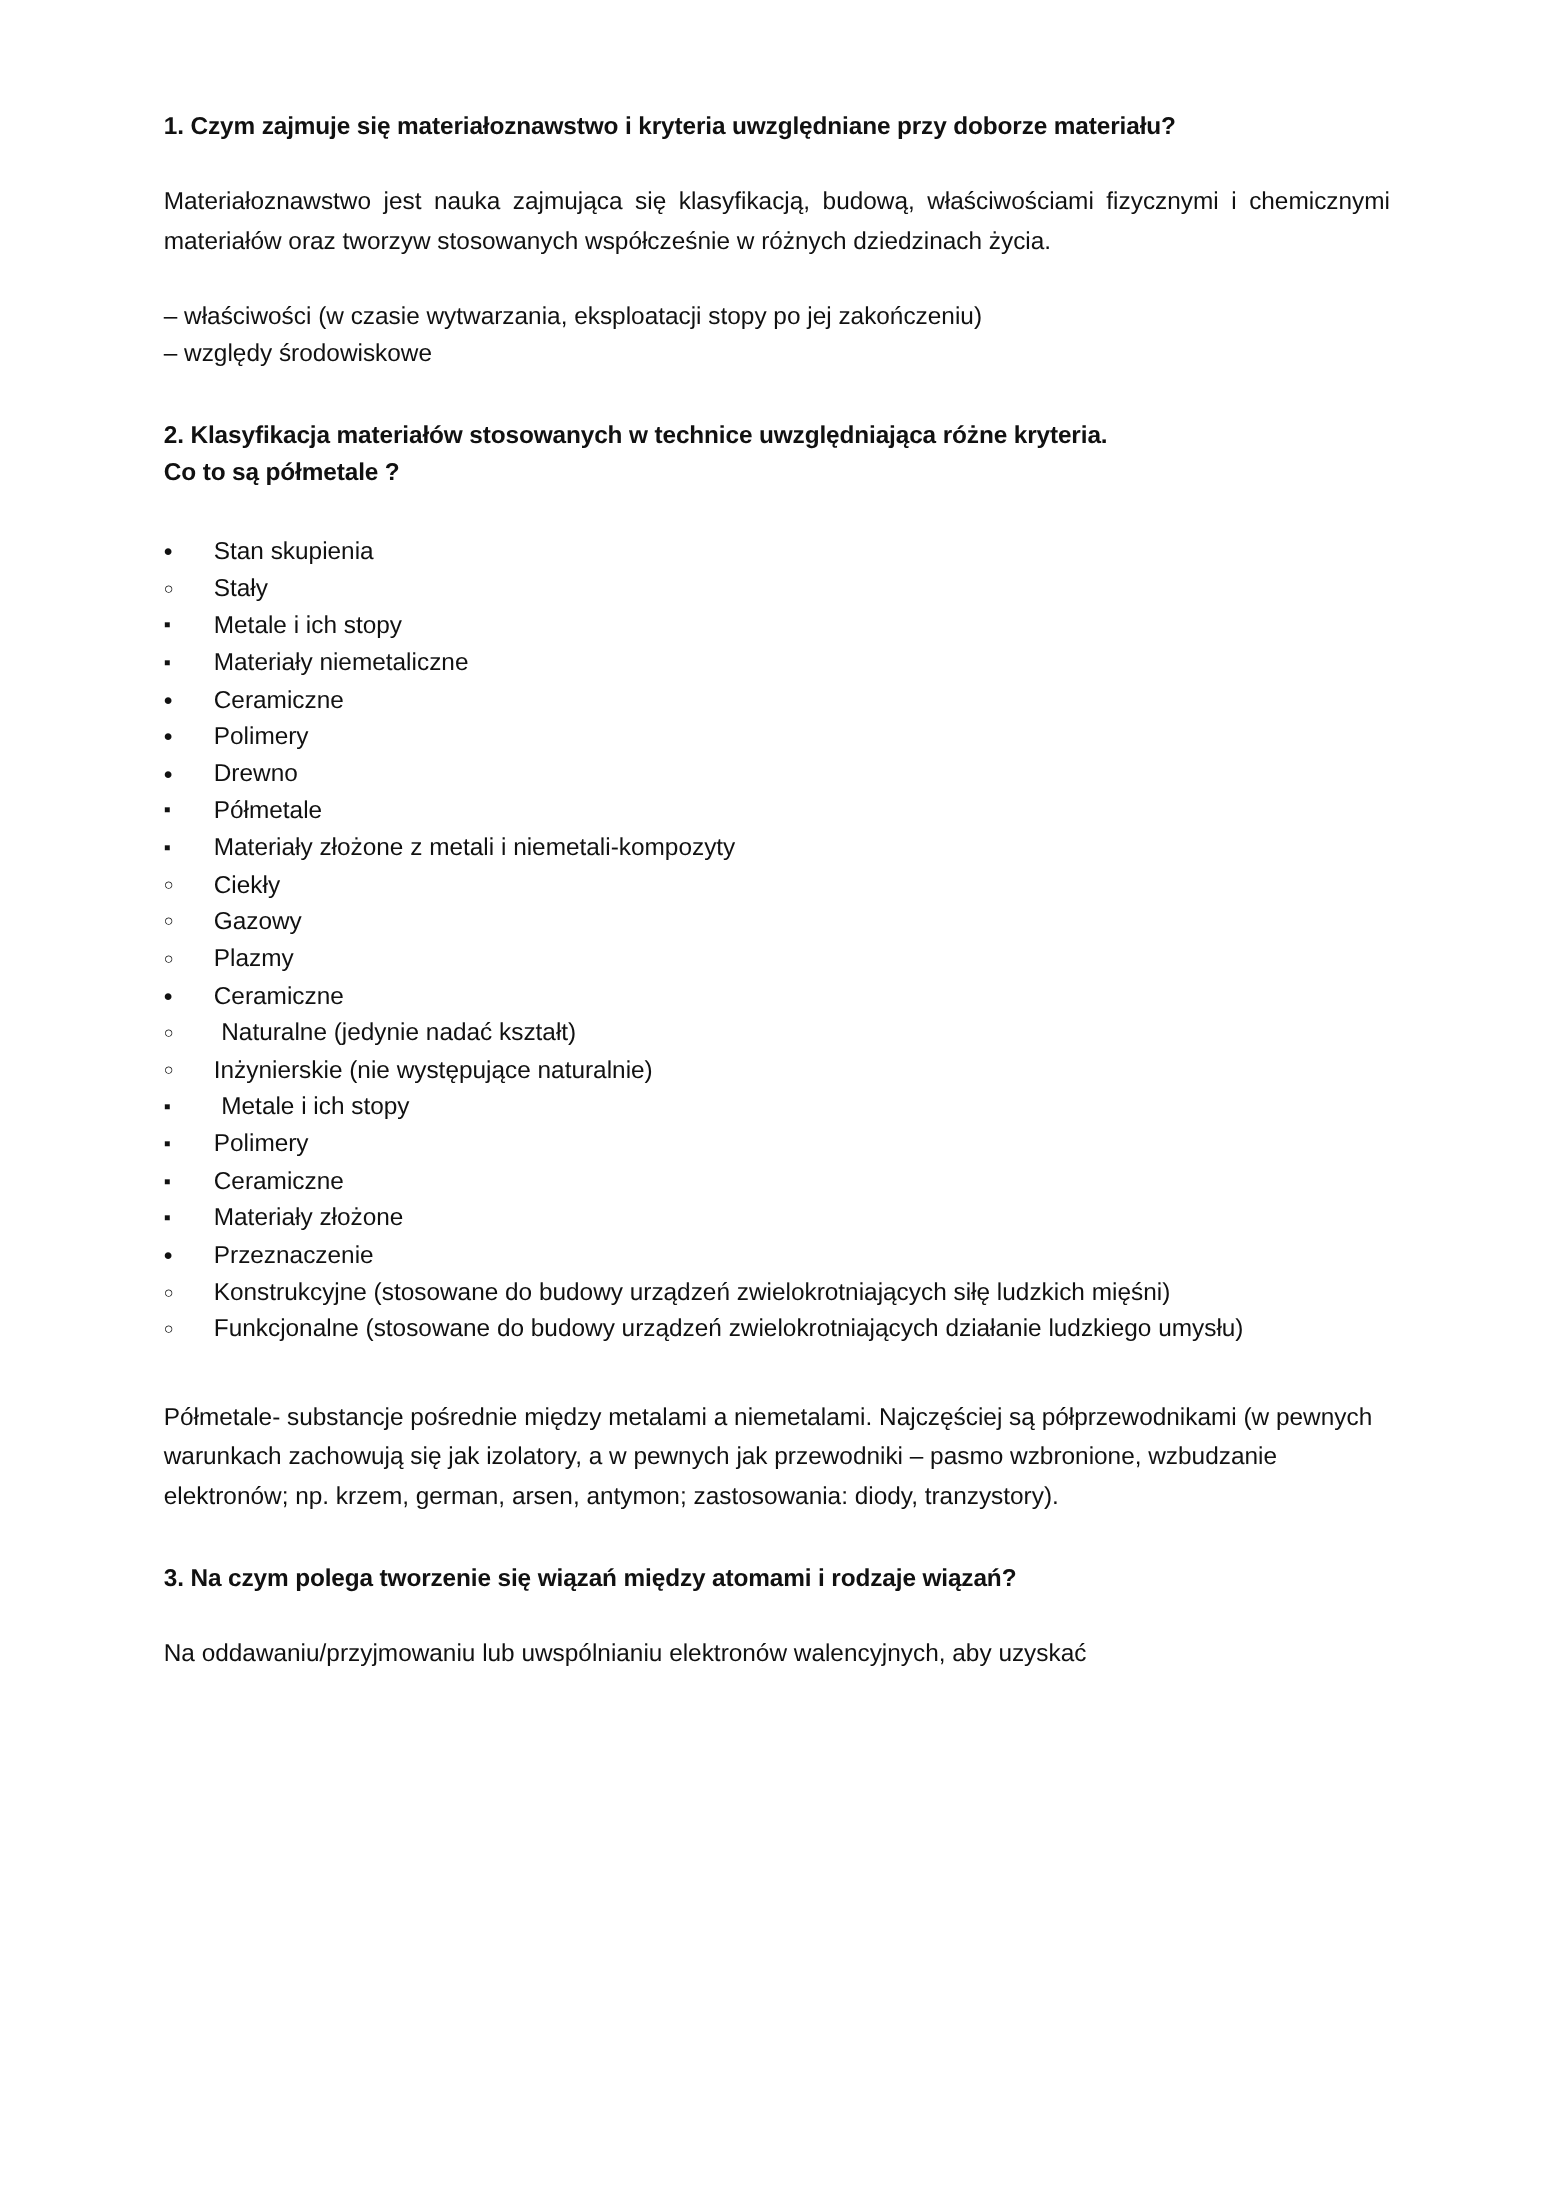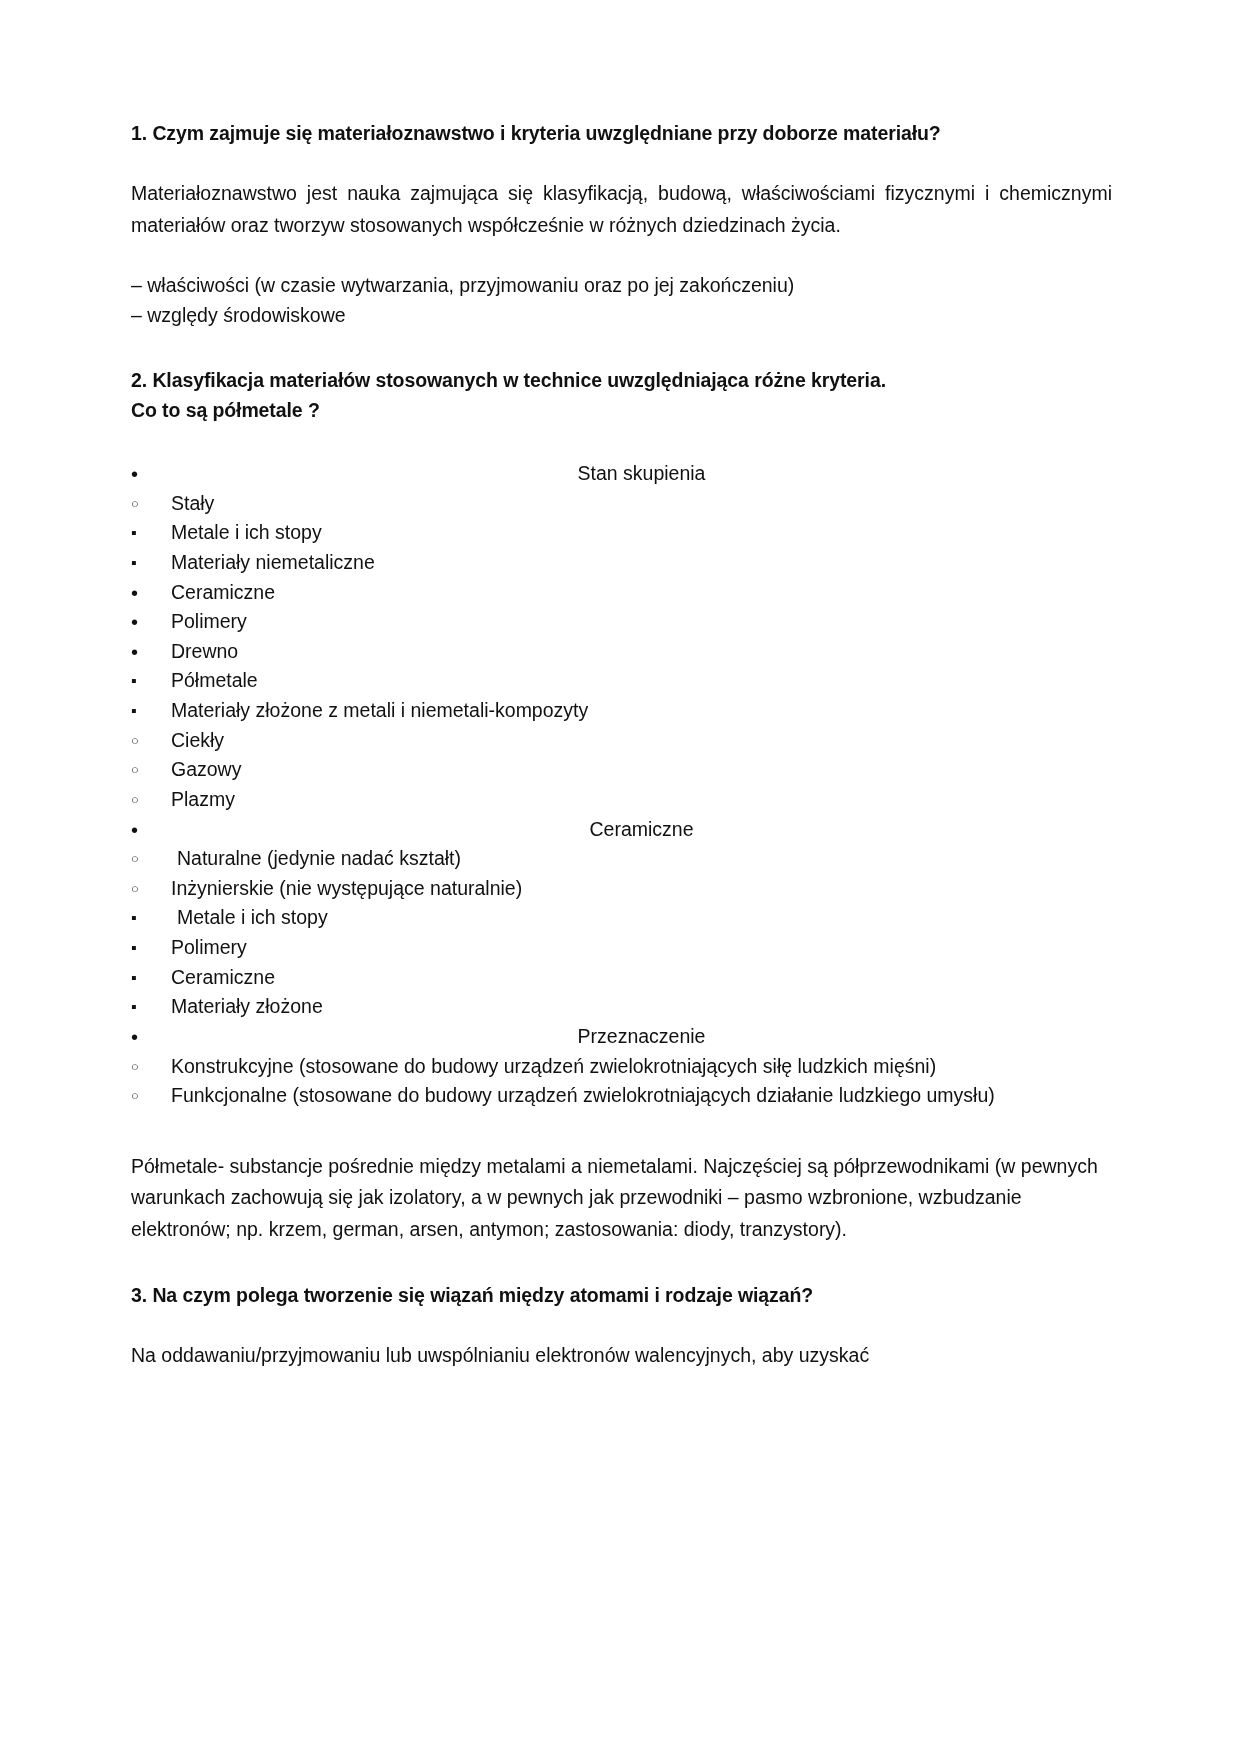--- a/index.html
+++ b/index.html
@@ -10,21 +10,21 @@
   body {
     font-family: "Liberation Sans", sans-serif;
     color: #000000;
   }
   .page {
     position: relative;
     width: 1240px;
     height: 1754px;
     background: #ffffff;
     box-sizing: border-box;
-    padding: 118px 128px 0 131px;
+    padding: 86px 128px 0 131px;
     overflow: hidden;
   }
   .doc {
     font-size: 19.5px;
     line-height: 1.62;
     color: #111111;
   }
   .q-heading {
     font-weight: bold;
     font-size: 19.5px;
@@ -59,21 +59,21 @@
     padding: 0;
     list-style: none;
   }
   .outline li {
     position: relative;
     font-size: 19.5px;
     line-height: 1.52;
     padding-left: 40px;
     margin: 0;
   }
-  .lvl1 { margin-left: 40px; text-align: center; }
+  .lvl1 { margin-left: 40px; }
   .lvl2 { margin-left: 100px; }
   .lvl3 { margin-left: 160px; }
   .lvl4 { margin-left: 220px; }
 
   .outline li .bullet {
     position: absolute;
     left: 0;
     top: 0;
     width: 26px;
     text-align: left;
@@ -108,21 +108,21 @@
 
     <div class="q-heading">1. Czym zajmuje się materiałoznawstwo i kryteria uwzględniane przy doborze materiału?</div>
 
     <div class="gap-md"></div>
 
     <div class="para justify">Materiałoznawstwo jest nauka zajmująca się klasyfikacją, budową, właściwościami fizycznymi i chemicznymi materiałów oraz tworzyw stosowanych współcześnie w różnych dziedzinach życia.</div>
 
     <div class="gap-md"></div>
 
 
-    <div class="dash-line">– właściwości (w czasie wytwarzania, przyjmowaniu oraz po jej zakończeniu)</div>
+    <div class="dash-line">– właściwości (w czasie wytwarzania, eksploatacji stopy po jej zakończeniu)</div>
     <div class="dash-line">– względy środowiskowe</div>
 
     <div class="gap-lg"></div>
 
     <div class="q-heading justify">2. Klasyfikacja materiałów stosowanych w technice uwzględniająca różne kryteria.</div>
     <div class="q-heading">Co to są półmetale ?</div>
 
     <div class="gap-lg"></div>
 
     <ul class="outline">

